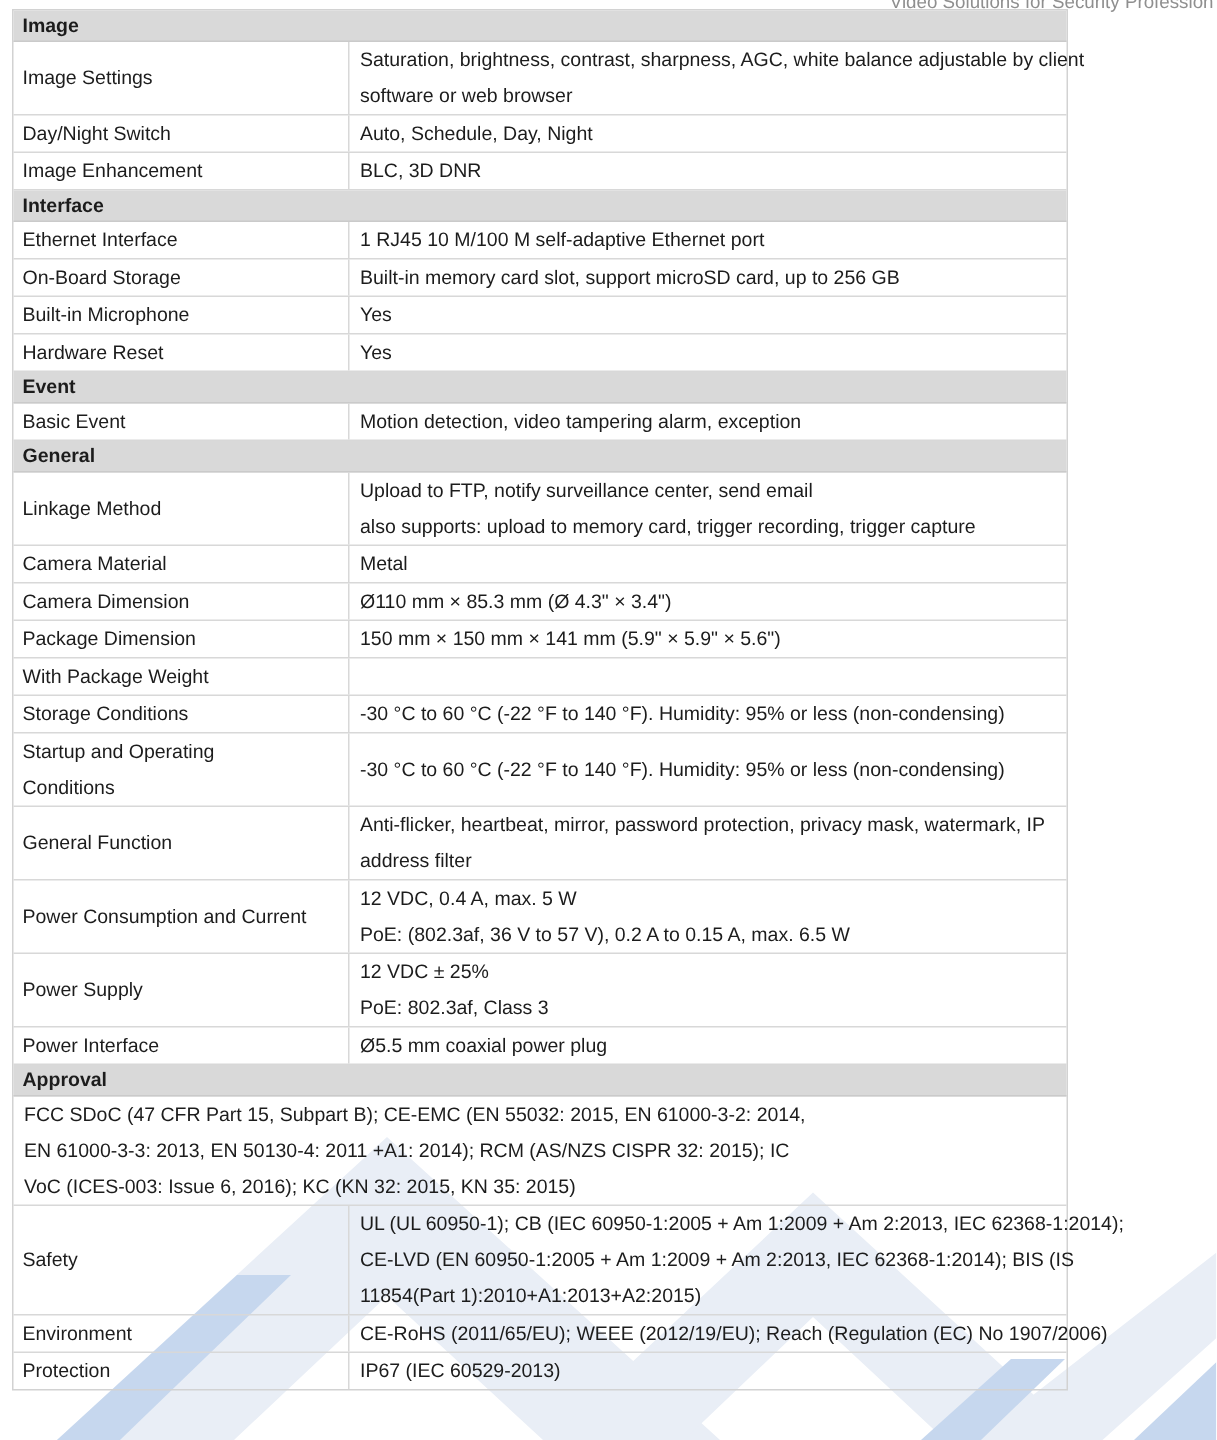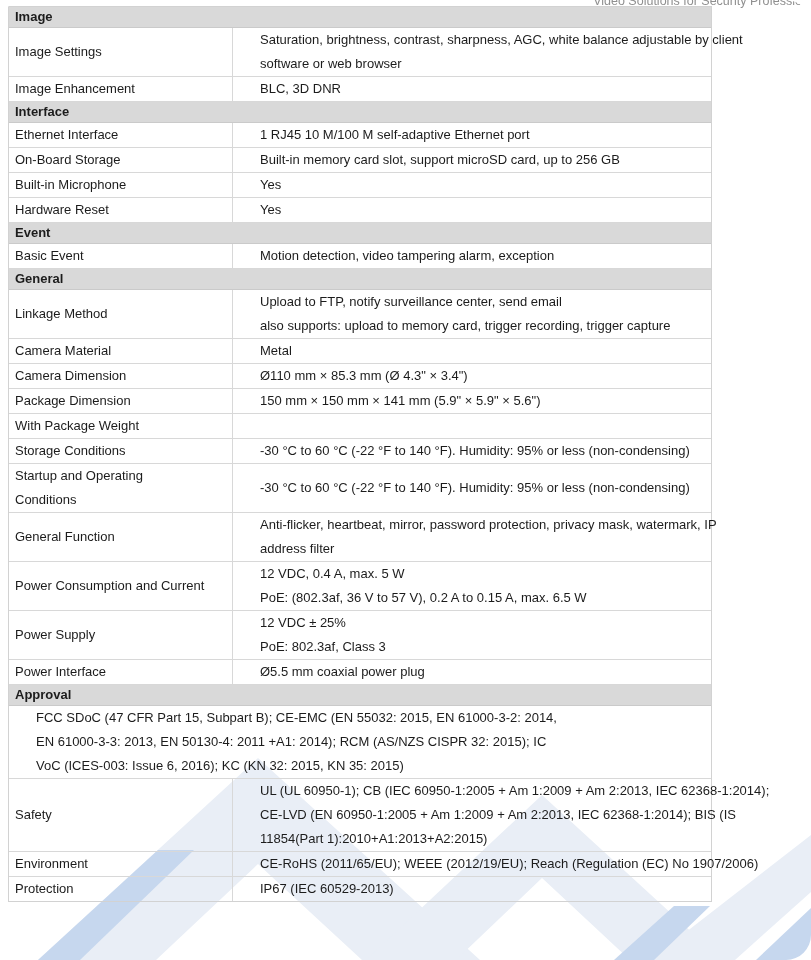--- a/index.html
+++ b/index.html
@@ -1,36 +1,36 @@
 <!DOCTYPE html>
 <html><head>
 <meta charset="utf-8">
 <style>
   * { margin:0; padding:0; box-sizing:border-box; }
   html,body { width:811px; height:960px; background:#ffffff; overflow:hidden;
               font-family:"Liberation Sans","DejaVu Sans",sans-serif; color:#1c1c1c; }
-  .page { position:relative; width:811px; height:960px; overflow:hidden; background:#fff;border-radius:25px; }
+  .page { position:relative; width:811px; height:960px; overflow:hidden; background:#fff; }
 
   .tagline { position:absolute; top:-6px; right:2px; font-size:12.5px; color:#8f8f8f;
              white-space:nowrap; z-index:2; }
 
   .watermark { position:absolute; left:0; top:0; width:811px; height:960px; z-index:0; }
 
   .spec-table { position:absolute; left:8px; top:6px; width:704px; z-index:1;
                 border:1px solid #d2d2d2; font-size:13px; }
 
   .section-header { background:#d9d9d9; font-weight:bold; min-height:20px; line-height:20px;
                     padding-left:6px; border-bottom:1px solid #cacaca; }
 
   .row { display:flex; border-bottom:1px solid #d8d8d8; background:transparent; }
   .row:last-child { border-bottom:none; }
 
   .cell { display:flex; flex-direction:column; justify-content:center; min-height:24px; }
   .label-cell { width:224px; flex:0 0 224px; padding-left:6px; border-right:1px solid #d8d8d8;justify-content:center; }
-  .value-cell { flex:1 1 auto; padding-left:7px;margin-left:20px; }
+  .value-cell { flex:1 1 auto; padding-left:7px; }
 
   .line { line-height:24px; white-space:nowrap; }
 </style>
 </head>
 <body>
 
 <div class="page">
 
   <svg class="watermark" viewBox="0 0 811 960" xmlns="http://www.w3.org/2000/svg" aria-hidden="true">
     <polygon points="258,758 480,960 362,960 258,864 156,960 38,960" fill="#e9eef6"></polygon>
@@ -49,20 +49,28 @@
         <div class="cell label-cell">
           <div class="line">Image Settings</div>
         </div>
         <div class="cell value-cell">
           <div class="line">Saturation, brightness, contrast, sharpness, AGC, white balance adjustable by client</div>
           <div class="line">software or web browser</div>
         </div>
       </div>
       <div class="row">
         <div class="cell label-cell">
+          <div class="line">Day/Night Switch</div>
+        </div>
+        <div class="cell value-cell">
+          <div class="line">Auto, Schedule, Day, Night</div>
+        </div>
+      </div>
+      <div class="row">
+        <div class="cell label-cell">
           <div class="line">Image Enhancement</div>
         </div>
         <div class="cell value-cell">
           <div class="line">BLC, 3D DNR</div>
         </div>
       </div>
       <div class="section-header">Interface</div>
       <div class="row">
         <div class="cell label-cell">
           <div class="line">Ethernet Interface</div>

